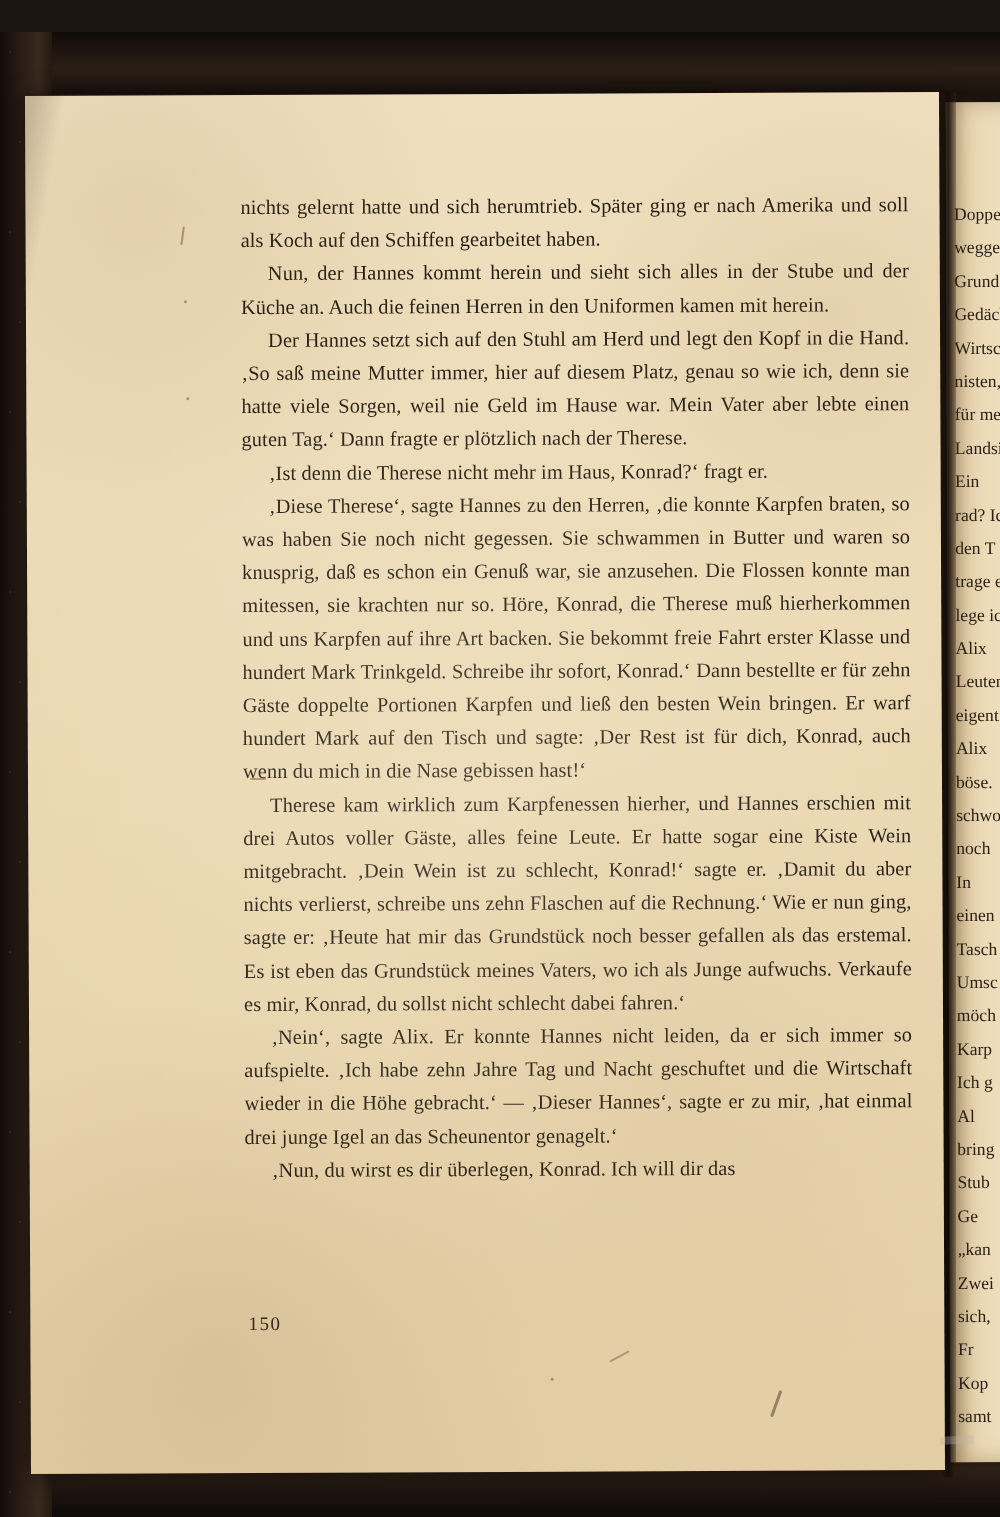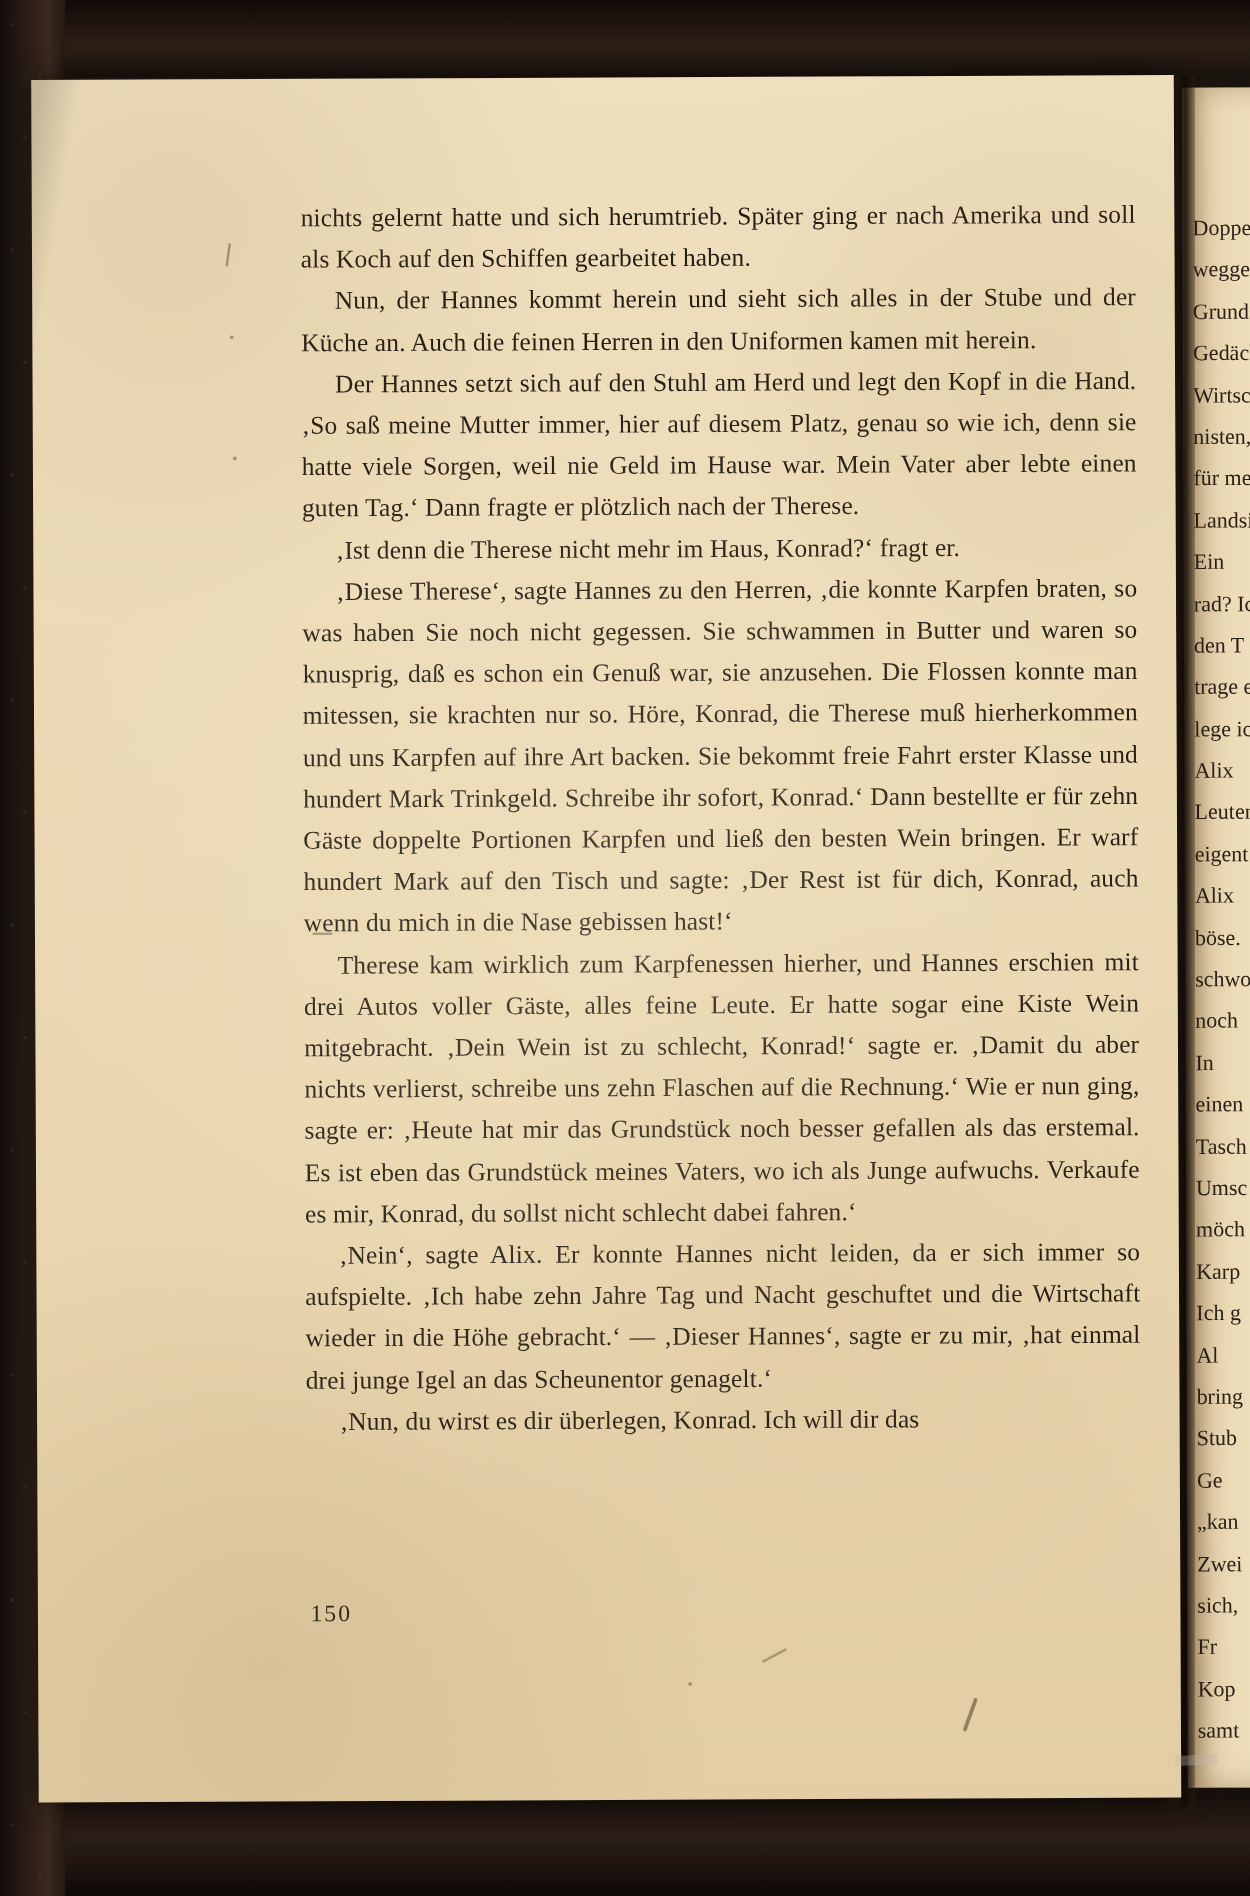--- a/index.html
+++ b/index.html
@@ -13,20 +13,21 @@
     overflow: hidden;
     font-family: "Liberation Serif", serif;
   }
 
   
   .scan {
     position: absolute;
     inset: 0;
     background:
       radial-gradient(ellipse at 30% 40%, #3a2c22 0%, #241a14 55%, #140e0a 100%);
+    margin-top: 32px;
   }
 
   
   .cover-left {
     position: absolute;
     left: 0; top: 0;
     width: 52px; height: 1517px;
     background: linear-gradient(90deg,#120d0a 0%, #2a1d15 40%, #3a291e 75%, #241a12 100%);
   }
   .cover-bottom-band,

